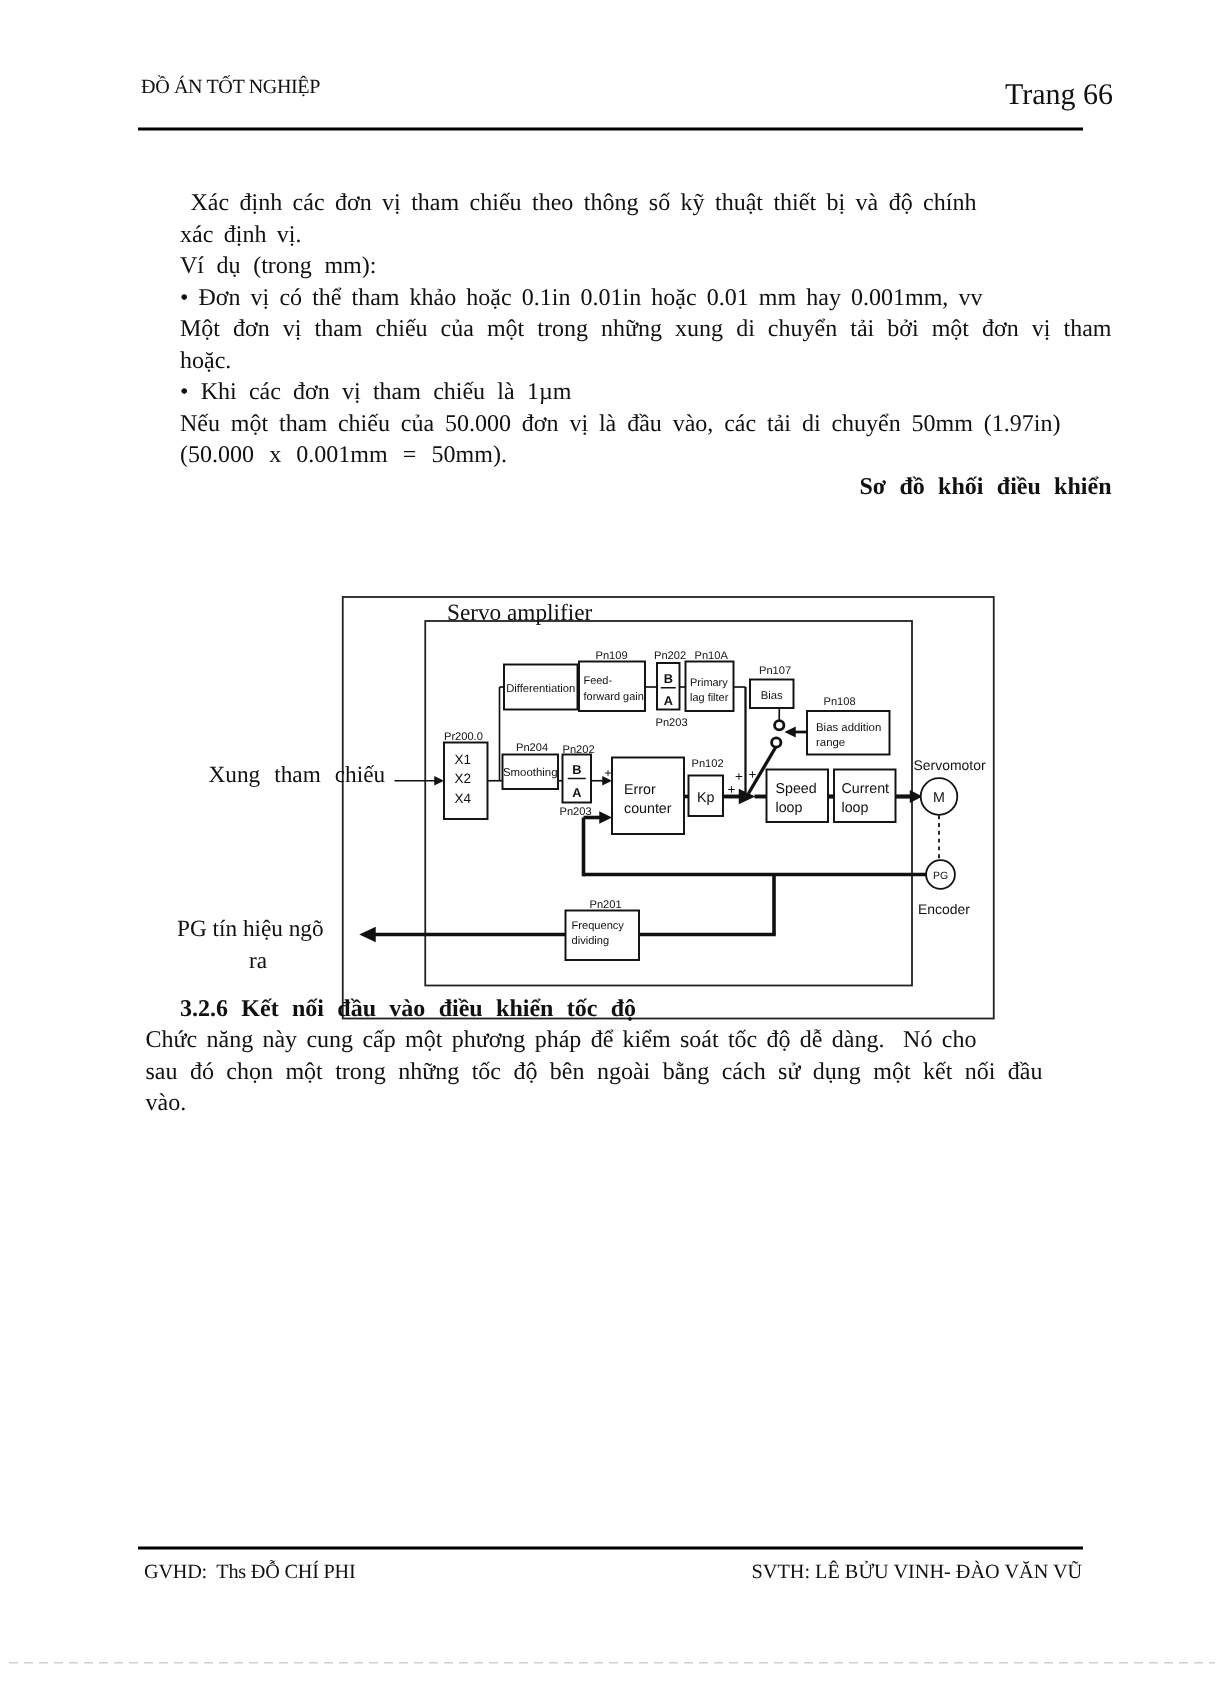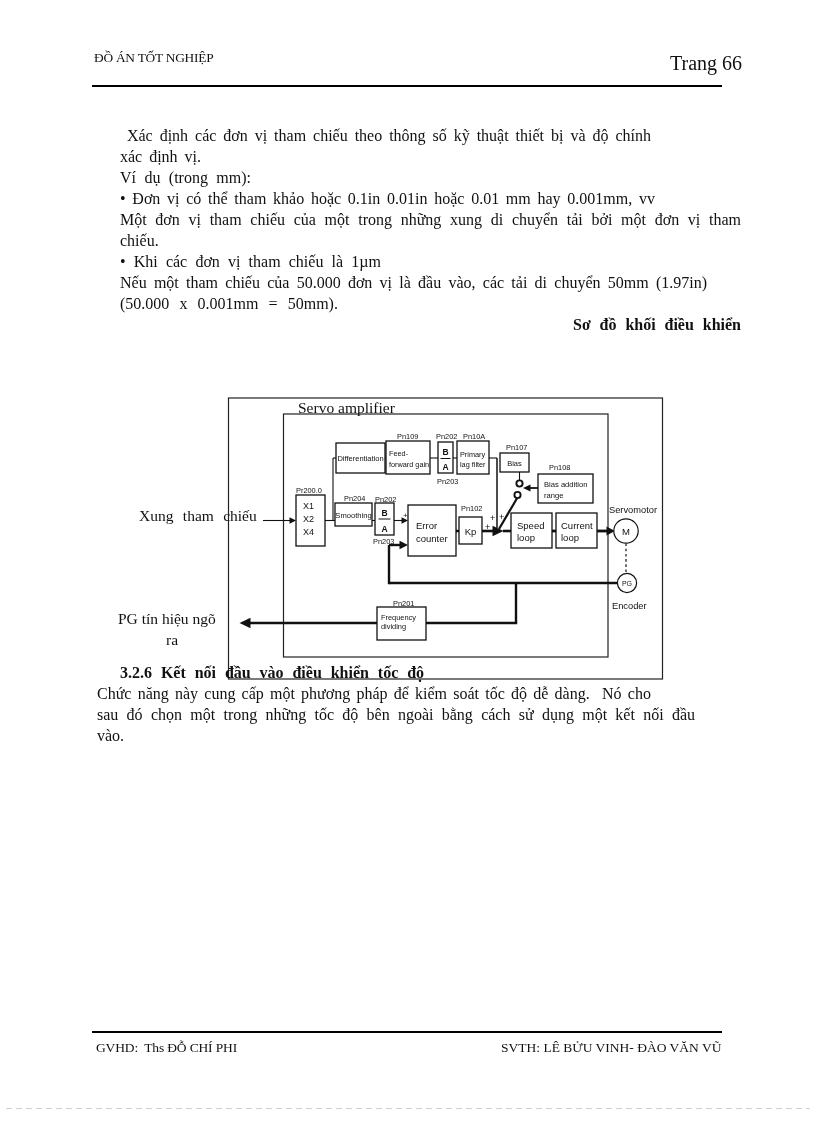--- a/index.html
+++ b/index.html
@@ -15,21 +15,21 @@
 <div class="abs" style="left:94px;top:50px;font-size:13.4px;letter-spacing:-0.25px;">ĐỒ ÁN TỐT NGHIỆP</div>
 <div class="abs" style="left:670px;top:52px;font-size:20px;">Trang 66</div>
 <div class="abs" style="left:92px;top:85px;width:630px;height:2.4px;background:#000;"></div>
 
 <div class="abs bodytext" style="left:92px;top:125px;margin-left:28px;">
 <div id="L1" style="word-spacing:2.95px;">&nbsp;Xác định các đơn vị tham chiếu theo thông số kỹ thuật thiết bị và độ chính</div>
 <div id="L2" style="word-spacing:2.95px;">xác định vị.</div>
 <div id="L3" style="word-spacing:4.4px;">Ví dụ (trong mm):</div>
 <div id="L4" style="word-spacing:2.73px;">• Đơn vị có thể tham khảo hoặc 0.1in 0.01in hoặc 0.01 mm hay 0.001mm, vv</div>
 <div id="L5" style="word-spacing:4.7px;">Một đơn vị tham chiếu của một trong những xung di chuyển tải bởi một đơn vị tham</div>
-<div id="L6">chiếu.</div>
+<div id="L6">hoặc.</div>
 <div id="L7" style="word-spacing:4.16px;">• Khi các đơn vị tham chiếu là 1µm</div>
 <div id="L8" style="word-spacing:3.25px;">Nếu một tham chiếu của 50.000 đơn vị là đầu vào, các tải di chuyển 50mm (1.97in)</div>
 <div id="L9" style="word-spacing:6.12px;">(50.000 x 0.001mm = 50mm).</div>
 <div id="L10" style="font-weight:bold;word-spacing:4.88px;text-align:right;">Sơ đồ khối điều khiển</div>
 </div>
 
 <svg class="abs" style="left:0;top:0;" width="816" height="1123" viewBox="0 0 816 1123">
 <g fill="none" stroke="#222" stroke-width="1.2">
   <rect x="228.5" y="398" width="434" height="281"></rect>
   <rect x="283.5" y="414" width="324.5" height="243"></rect>

